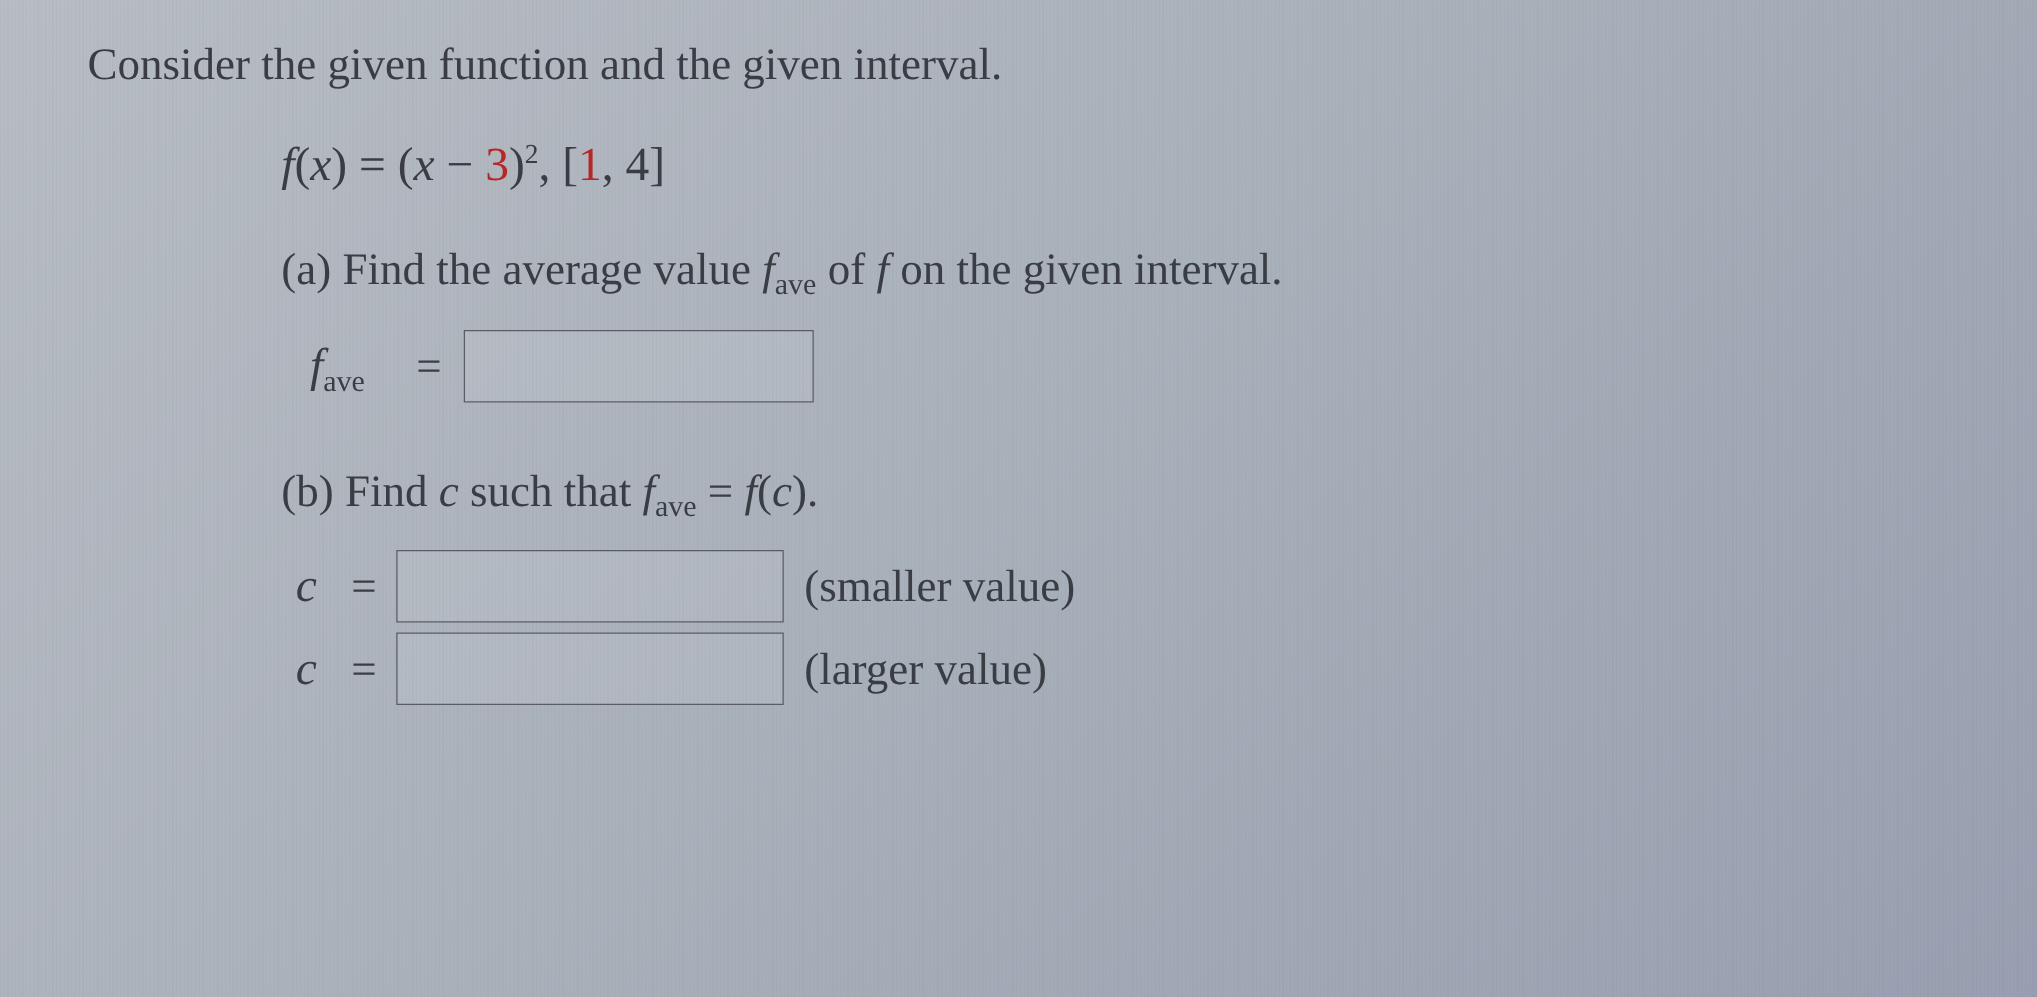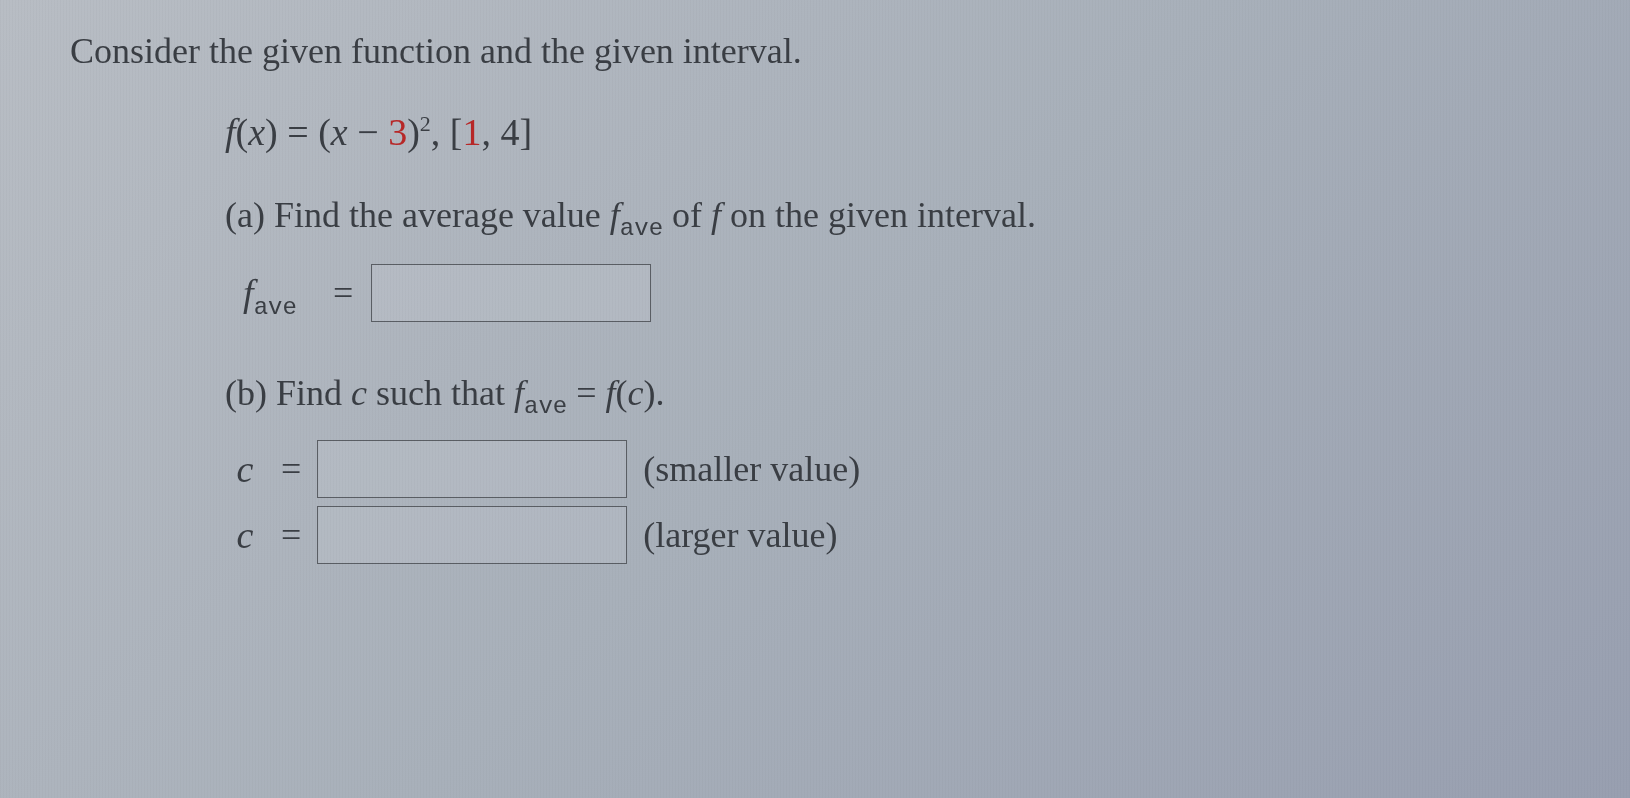--- a/index.html
+++ b/index.html
@@ -56,21 +56,20 @@
       font-size: 36px;
     }
     .fsub {
       font-style: italic;
     }
     .sub {
       font-size: 24px;
       position: relative;
       bottom: -8px;
       font-style: normal;
-      font-family: Liberation Mono, monospace;
     }
     .answer-row {
       display: flex;
       align-items: center;
       margin-bottom: 50px;
       gap: 18px;
     }
     .label-math {
       font-size: 38px;
       font-style: italic;

